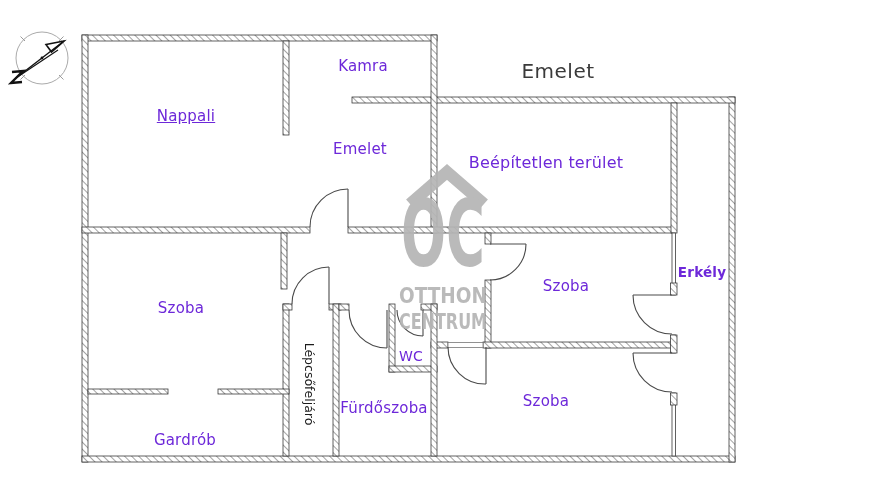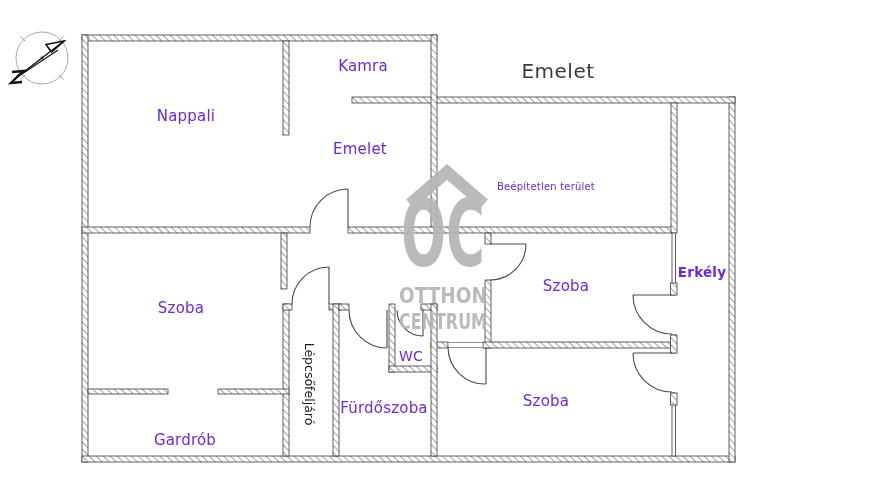--- a/index.html
+++ b/index.html
@@ -13,21 +13,21 @@
   #plan-svg{position:absolute;left:0;top:0;}
   .plan-label{
     position:absolute;
     transform:translate(-50%,-50%);
     white-space:nowrap;
     color:#6d28d9;
     font-size:15px;
     letter-spacing:0.2px;
     z-index:5;
   }
-  .plan-label.small{font-size:10px;margin-top:24px;}
+  .plan-label.small{font-size:16px;}
   .plan-label.mid{font-size:13.5px;}
   .plan-label.wc{font-size:14px;}
   .plan-label.title{font-size:20px;color:#3a3a3a;letter-spacing:0.5px;}
   .v-label{
     position:absolute;
     transform:translate(-50%,-50%);
     writing-mode:vertical-rl;
     text-orientation:sideways;
     white-space:nowrap;
     color:#1c1c1c;
@@ -162,21 +162,21 @@
 
     <g fill="#b5b5b5" opacity="0.92">
       <path d="M410,204 L447,172 L484,204" fill="none" stroke="#b5b5b5" stroke-width="12"></path>
       <text x="443" y="266" text-anchor="middle" font-family="DejaVu Sans, sans-serif" font-size="92" font-weight="bold" textLength="84" lengthAdjust="spacingAndGlyphs">OC</text>
       <text x="443" y="303" text-anchor="middle" font-family="DejaVu Sans, sans-serif" font-size="22" font-weight="bold" textLength="88" lengthAdjust="spacingAndGlyphs">OTTHON</text>
       <text x="443" y="329" text-anchor="middle" font-family="DejaVu Sans, sans-serif" font-size="22" font-weight="bold" textLength="88" lengthAdjust="spacingAndGlyphs">CENTRUM</text>
     </g>
   </svg>
 
   <div class="plan-label title" style="left:518px;top:71px;margin-left:40px;">Emelet</div>
-  <div class="plan-label" style="left:186px;top:116px;">Nappali</div>
+  <div class="plan-label" style="left:186px;top:116px;text-decoration:underline;">Nappali</div>
   <div class="plan-label" style="left:363px;top:66px;">Kamra</div>
   <div class="plan-label" style="left:360px;top:149px;">Emelet</div>
   <div class="plan-label small" style="left:546px;top:162px;">Beépítetlen terület</div>
   <div class="plan-label" style="left:566px;top:286px;">Szoba</div>
   <div class="plan-label mid" style="left:702px;top:272px;font-weight:bold;">Erkély</div>
   <div class="plan-label" style="left:181px;top:308px;">Szoba</div>
   <div class="plan-label" style="left:546px;top:401px;">Szoba</div>
   <div class="plan-label" style="left:185px;top:440px;">Gardrób</div>
   <div class="plan-label" style="left:384px;top:408px;">Fürdőszoba</div>
   <div class="plan-label wc" style="left:411px;top:356px;">WC</div>

